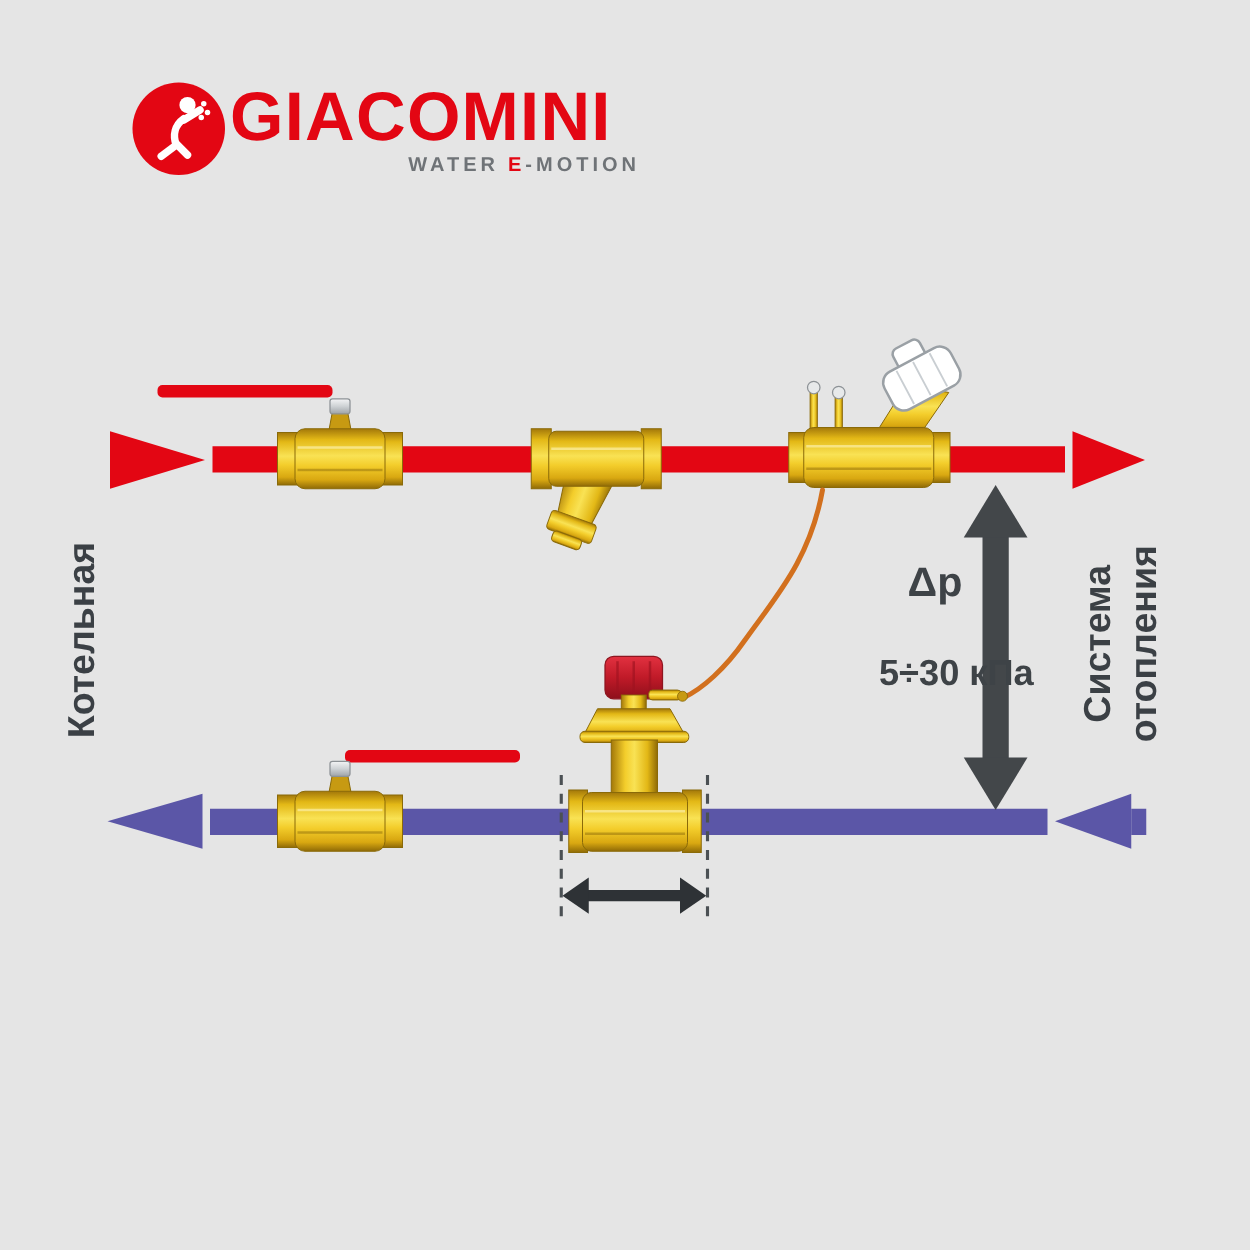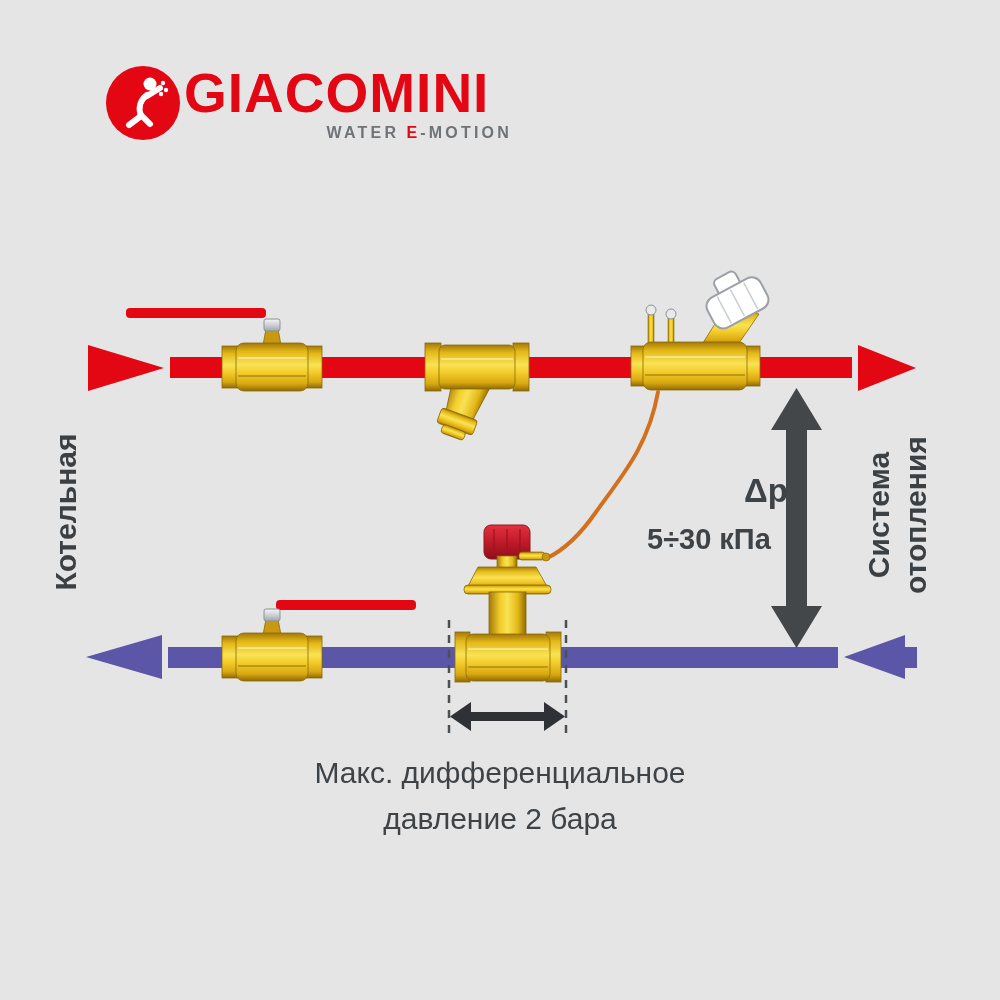--- a/index.html
+++ b/index.html
@@ -21,23 +21,23 @@
   .tagline .sp{margin-right:0.45em;}
   .tagline .red{color:#e30613;}
   
   .vlabel{
     position:absolute;text-align:center;font-weight:600;font-size:30px;
     color:#3b4045;transform:rotate(-90deg);
   }
   .vlabel-left{left:-94px;top:492px;width:320px;height:40px;line-height:40px;}
   .vlabel-right{left:738px;top:477px;width:320px;height:76px;line-height:37px;}
   
-  .dp-symbol{position:absolute;left:708px;top:473px;width:80px;text-align:right;
+  .dp-symbol{position:absolute;left:708px;top:448px;width:80px;text-align:center;
     font-size:33px;font-weight:600;color:#3e4347;line-height:36px;}
-  .dp-range{position:absolute;left:647px;top:522px;width:180px;text-align:left;
+  .dp-range{position:absolute;left:647px;top:522px;width:180px;text-align:right;
     font-size:29px;font-weight:600;color:#3e4347;line-height:34px;}
   
   .bottom-note{position:absolute;left:250px;top:750px;width:500px;text-align:center;
     font-size:30px;line-height:46px;color:#3e4347;font-weight:500;}
 </style>
 </head>
 <body>
 
 <div class="canvas">
 
@@ -199,18 +199,14 @@
   <div class="vlabel vlabel-left">Котельная</div>
 
   <div class="vlabel vlabel-right">
     <div>Система</div>
     <div>отопления</div>
   </div>
 
   <div class="dp-symbol">Δp</div>
   <div class="dp-range">5÷30 кПа</div>
 
-  <div class="bottom-note">
-    <div>Макс. дифференциальное</div>
-    <div>давление 2 бара</div>
-  </div>
 
 </div>
 
 </body></html>

